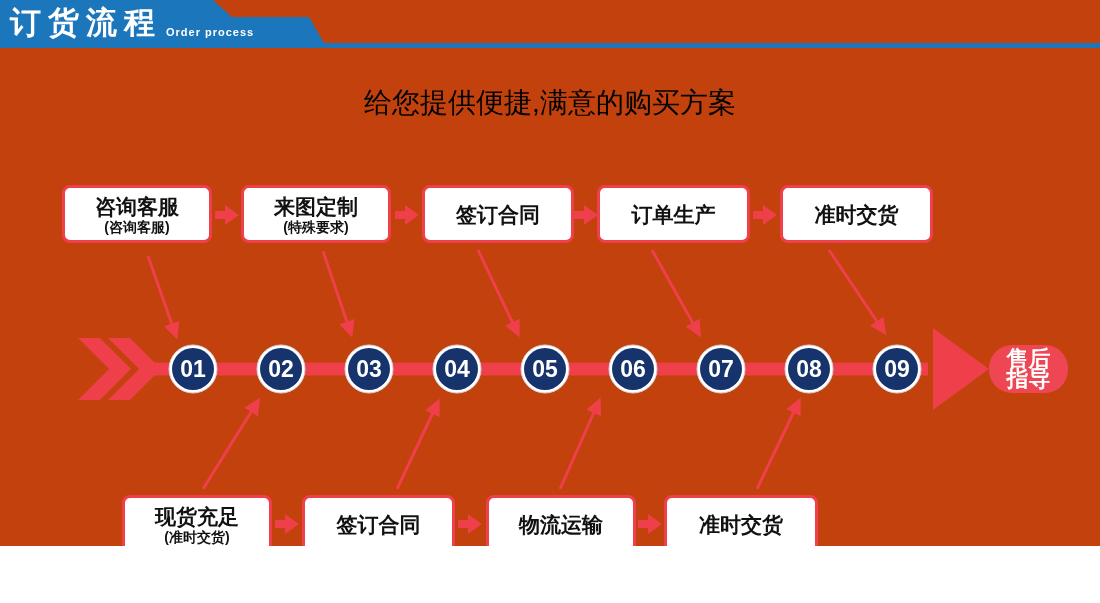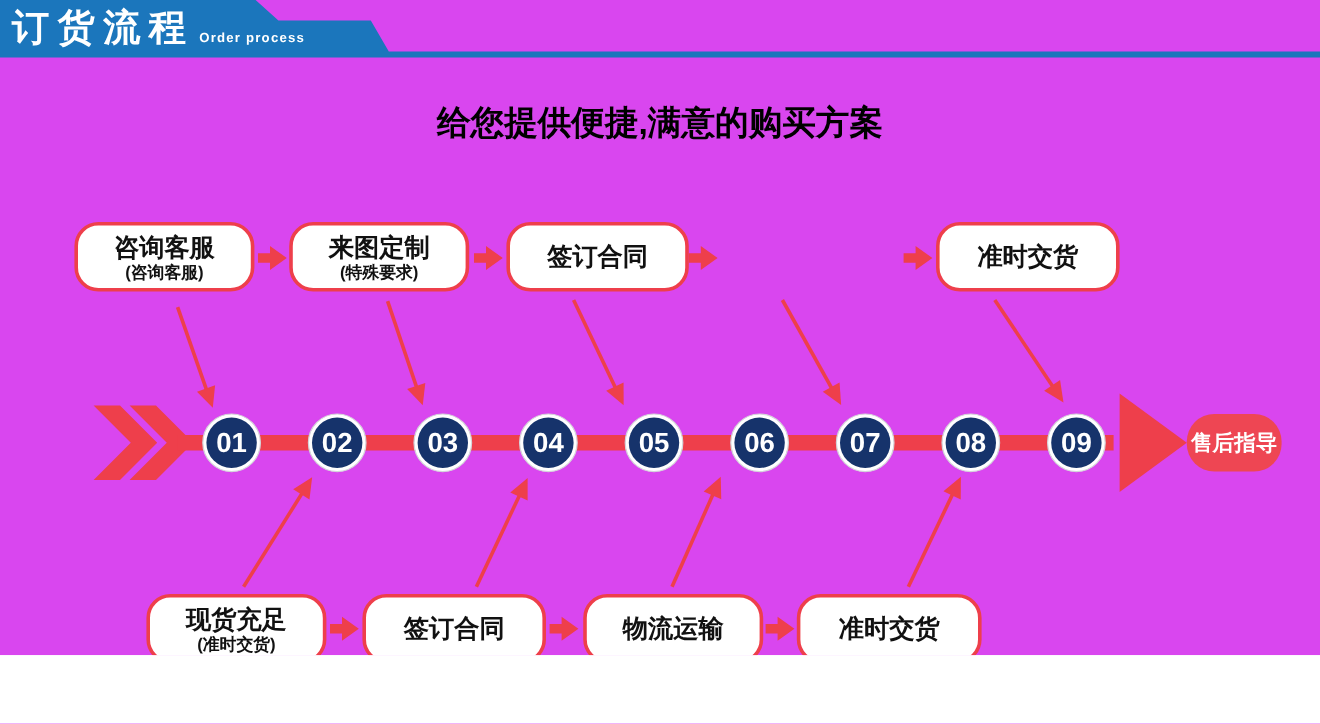--- a/index.html
+++ b/index.html
@@ -1,50 +1,50 @@
 <!DOCTYPE html>
 <html><head>
 <meta charset="utf-8">
 <style>
   html,body { margin:0; padding:0; background:#fff; }
   .canvas {
-    position:relative; width:1100px; height:546px; background:#d946ef;
+    position:relative; width:1100px; height:546px; background:#c2410c;
     font-family:"Liberation Sans", sans-serif; overflow:hidden;
   }
 
   
   .header-svg { position:absolute; left:0; top:0; z-index:1; }
   .hdr-text {
     position:absolute; left:10px; top:0; height:43px;
     display:flex; align-items:flex-end; color:#fff; z-index:2; white-space:nowrap;
   }
   .hdr-cn { font-size:31px; font-weight:bold; letter-spacing:7px; line-height:41px; }
   .hdr-en { font-size:11px; font-weight:bold; margin-left:4px; padding-bottom:5px; letter-spacing:1px; }
 
   
   .main-title {
     position:absolute; top:84px; left:0; width:100%; text-align:center;
-    font-size:28px; font-weight:bold; color:#000; z-index:2;
+    font-size:28px; font-weight:normal; color:#000; z-index:2;
   }
 
   
   .flow-box {
     position:absolute; box-sizing:border-box; height:58px; background:#fff;
-    border:3px solid #ee3f4b; border-radius:20px; z-index:2;
+    border:3px solid #ee3f4b; border-radius:8px; z-index:2;
     display:flex; flex-direction:column; align-items:center; justify-content:center;
   }
   .box-title { font-size:21px; font-weight:bold; color:#111; line-height:25px; }
   .box-sub   { font-size:14px; font-weight:bold; color:#111; line-height:16px; }
 
   
   .badge {
     position:absolute; left:989px; top:345px; width:79px; height:48px;
     background:#ee4653; border-radius:23px; z-index:2; color:#fff;
-    display:flex; flex-direction:row; align-items:center; justify-content:center;
-    font-weight:bold; font-size:18px; line-height:20px;
+    display:flex; flex-direction:column; align-items:center; justify-content:center;
+    font-weight:bold; font-size:22px; line-height:20px;
   }
 
   
   .overlay { position:absolute; left:0; top:0; z-index:1; }
   .step-num {
     font-family:"Liberation Sans", sans-serif; font-weight:bold; font-size:23px;
     fill:#ffffff; text-anchor:middle;
   }
 </style>
 </head>
@@ -138,20 +138,23 @@
     <span class="box-title">咨询客服</span>
     <span class="box-sub">(咨询客服)</span>
   </div>
   <div class="flow-box" style="left:241px;top:185px;width:150px">
     <span class="box-title">来图定制</span>
     <span class="box-sub">(特殊要求)</span>
   </div>
   <div class="flow-box" style="left:422px;top:185px;width:152px">
     <span class="box-title">签订合同</span>
   </div>
+  <div class="flow-box" style="left:597px;top:185px;width:153px">
+    <span class="box-title">订单生产</span>
+  </div>
   <div class="flow-box" style="left:780px;top:185px;width:153px">
     <span class="box-title">准时交货</span>
   </div>
 
   <div class="flow-box" style="left:122px;top:495px;width:150px">
     <span class="box-title">现货充足</span>
     <span class="box-sub">(准时交货)</span>
   </div>
   <div class="flow-box" style="left:302px;top:495px;width:153px">
     <span class="box-title">签订合同</span>

